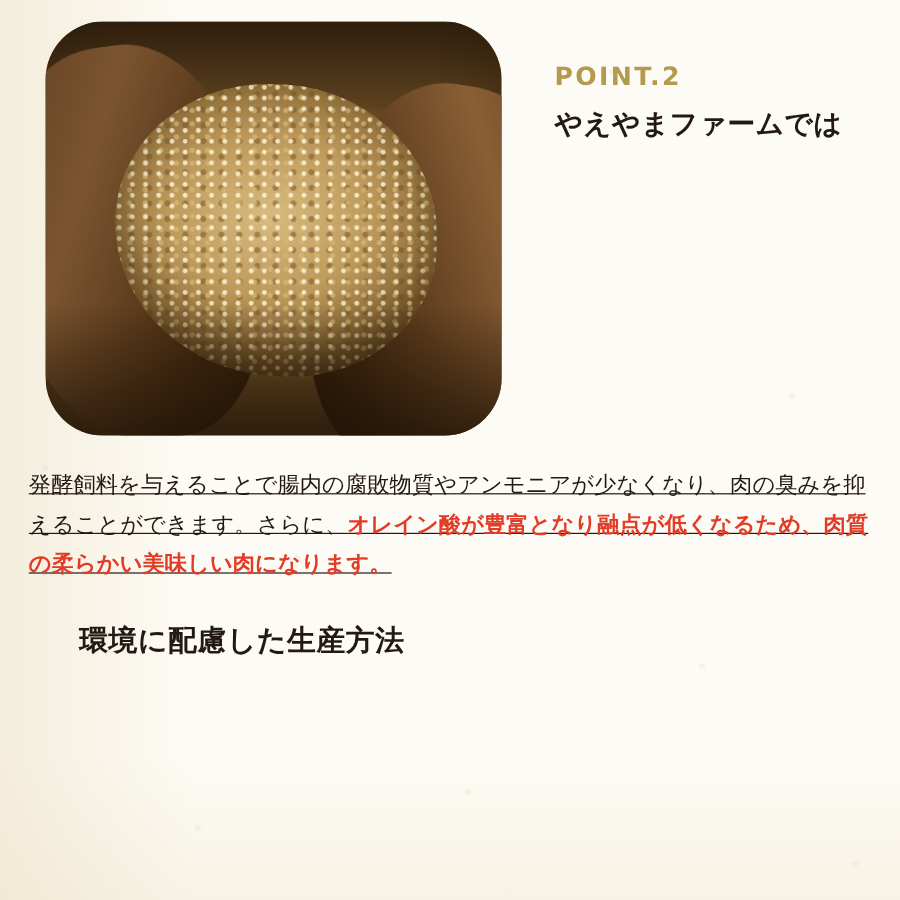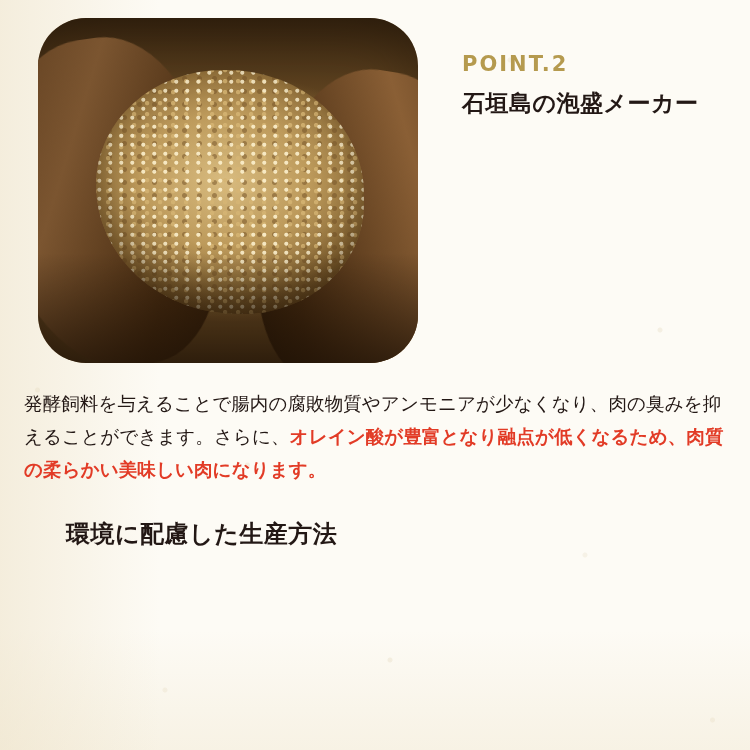--- a/index.html
+++ b/index.html
@@ -156,20 +156,21 @@
     position: absolute;
     left: 24px;
     top: 388px;
     width: 706px;
   }
   .mid-text {
     font-size: 18.5px;
     line-height: 1.78;
     letter-spacing: .1px;
     margin: 0;
+    text-decoration: underline;
   }
   .em-red {
     color: #e23b26;
     font-weight: bold;
   }
 
   
   .bottom-block {
     position: absolute;
     left: 24px;
@@ -203,21 +204,21 @@
     <div class="photo">
       <div class="dark-top"></div>
       <div class="hand-left"></div>
       <div class="hand-right"></div>
       <div class="feed"></div>
       <div class="dark-bottom"></div>
     </div>
 
     <div class="point-col">
       <p class="point-label">POINT.2</p>
-      <h2 class="point-title">石垣島の泡盛メーカー</h2>
+      <h2 class="point-title">やえやまファームでは</h2>
     </div>
   </div>
 
   <div class="mid-block">
     <p class="mid-text"><span>発酵飼料を与えることで腸内の腐敗物質やアンモニアが少なくなり、肉の臭みを抑えることができます。さらに、</span><span class="em-red">オレイン酸が豊富となり融点が低くなるため、肉質の柔らかい美味しい肉になります。</span></p>
   </div>
 
   <div class="bottom-block">
     <h3 class="section-title">環境に配慮した生産方法</h3>
   </div>

